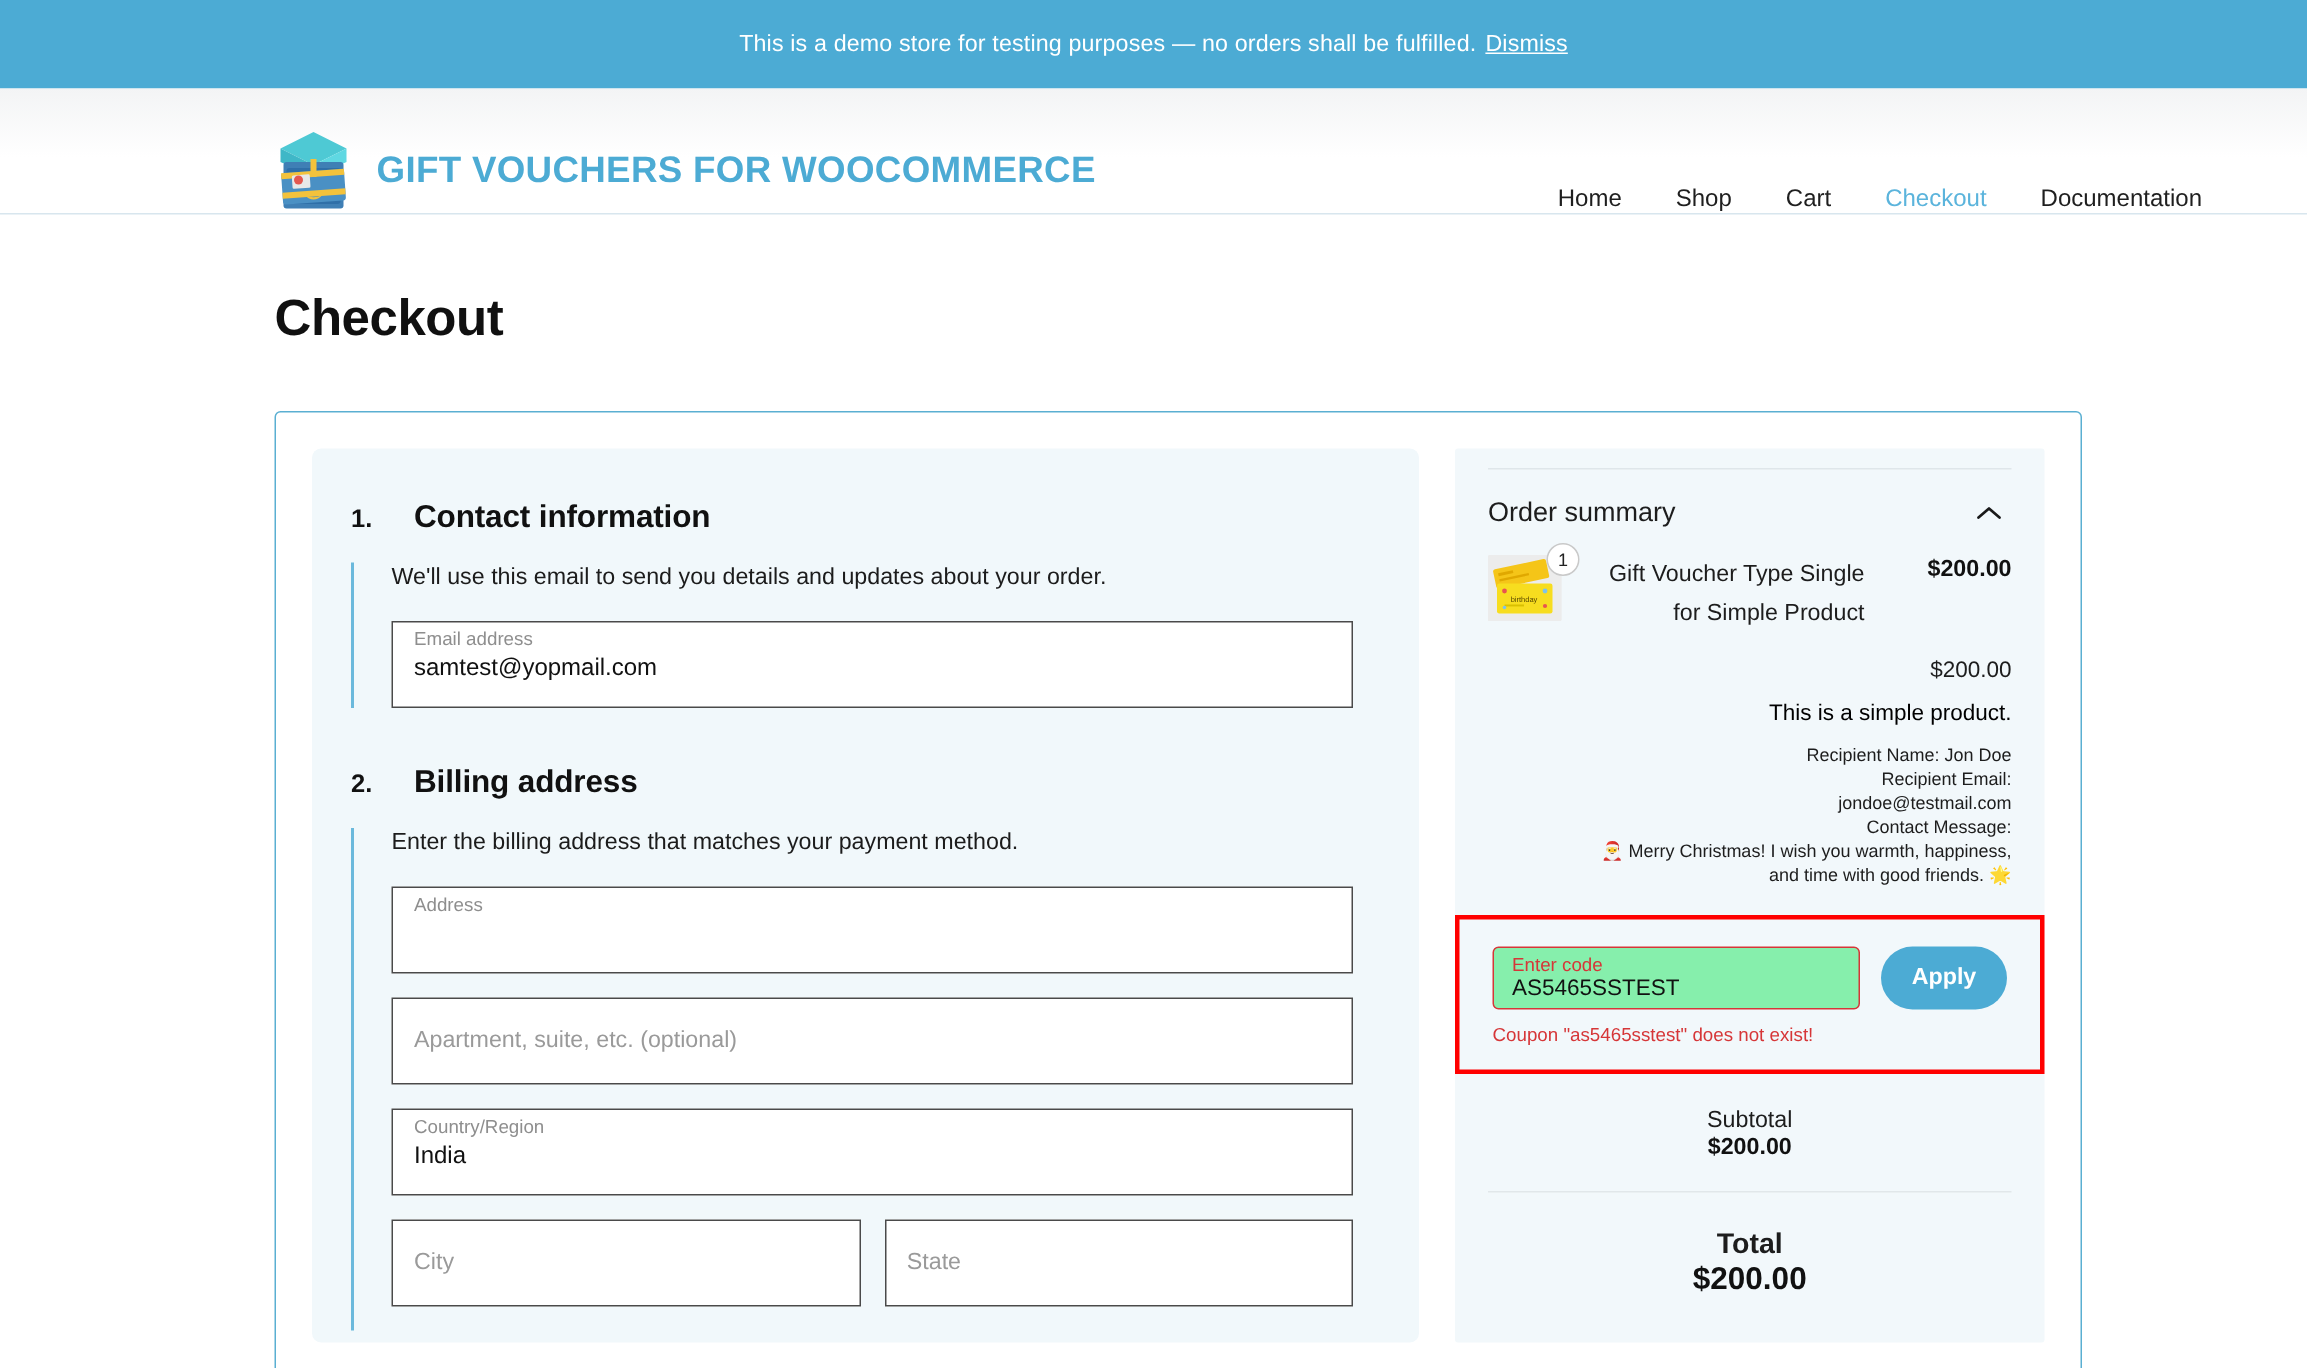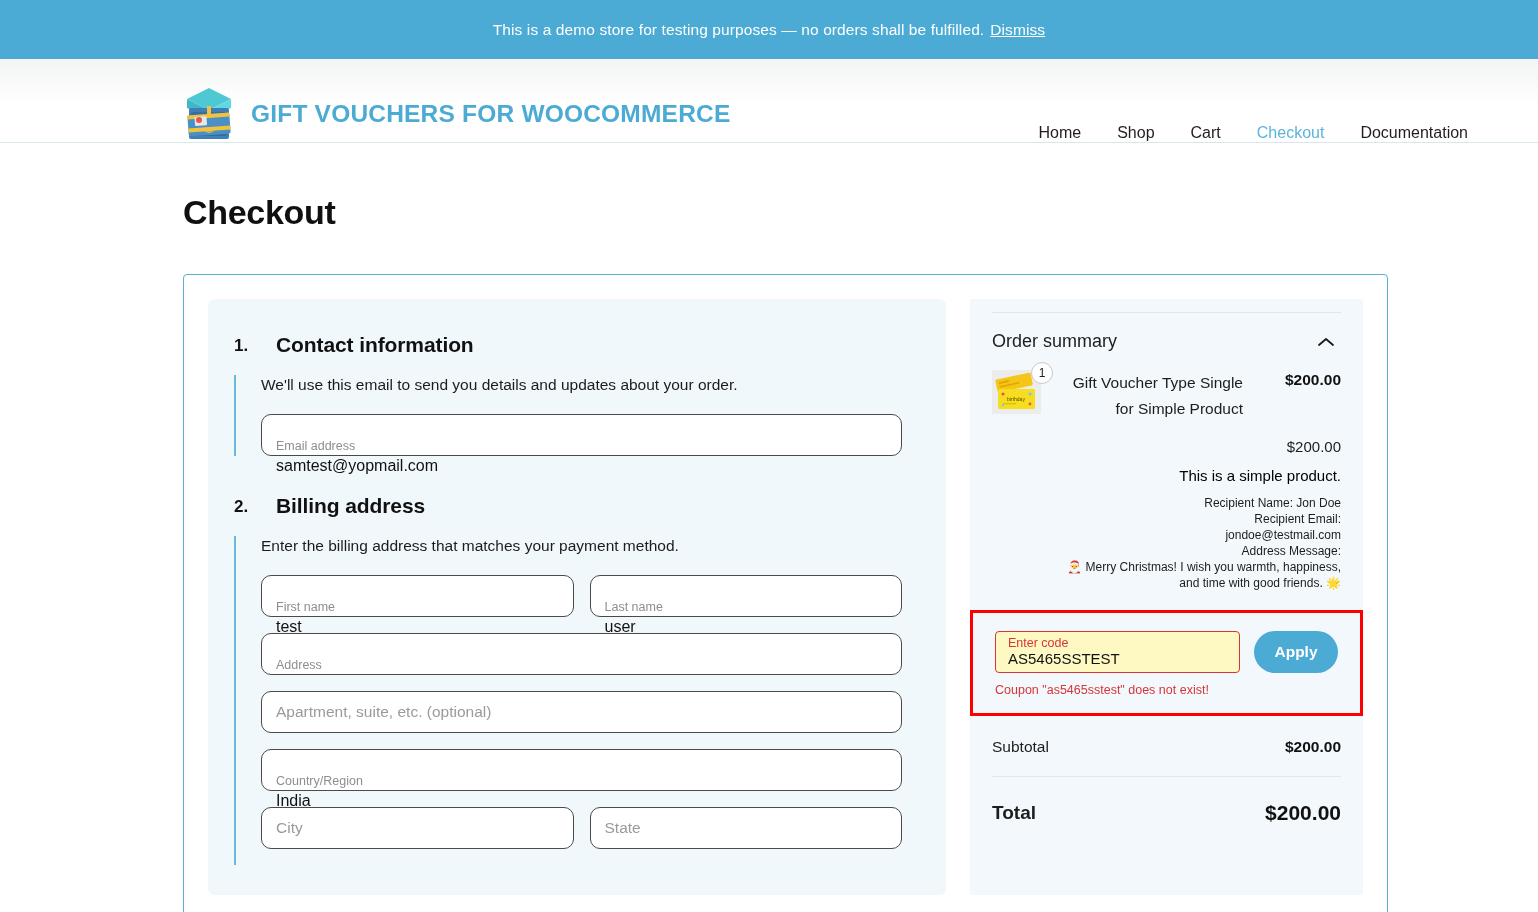--- a/index.html
+++ b/index.html
@@ -115,23 +115,23 @@
   .step-desc {
     font-size: 15.5px;
     color: #1c1c1c;
     margin-bottom: 20px;
   }
 
   .field {
     position: relative;
     background: #ffffff;
     border: 1px solid #4a4a4a;
-    border-radius: 10px;
-    height: 42px;
-    padding: 24px 14px 0 14px;
+    border-radius: 0;
+    height: 58px;
+    padding: 4px 14px 0 14px;
     margin-bottom: 16px;
   }
   .field.empty { display: flex; align-items: center; padding-top: 0; }
   .field-label {
     font-size: 12.5px;
     color: #8e8e8e;
     line-height: 1.2;
     display: block;
   }
   .field-value {
@@ -206,21 +206,21 @@
   .coupon-highlight {
     border: 3px solid #ff0000;
     margin: 18px -22px 0 -22px;
     padding: 18px 22px 16px 22px;
   }
   .coupon-row { display: flex; align-items: flex-start; gap: 14px; }
   .coupon-field {
     flex: 1 1 auto;
     border: 1px solid #d63638;
     border-radius: 4px;
-    background: #fef9c3;
+    background: #86efac;
     height: 42px;
     padding: 4px 12px 0 12px;
   }
   .coupon-label { font-size: 12.5px; color: #d63638; line-height: 1.15; display: block; }
   .coupon-value { font-size: 15px; color: #111; line-height: 1.25; display: block; }
   .apply-btn {
     flex: 0 0 auto;
     width: 84px; height: 42px;
     background: #4cabd4;
     color: #ffffff;
@@ -233,22 +233,23 @@
   }
   .coupon-error {
     font-size: 12.5px;
     color: #d63638;
     margin-top: 10px;
   }
 
   
   .totals { padding-top: 0; }
   .total-row {
-    display: flex; align-items: center; justify-content: space-between;
+    display: flex; align-items: center; 
     padding: 24px 0;
+    flex-direction: column;
   }
   .total-row.subtotal { border-bottom: 1px solid #e1e7ea; padding: 22px 0 20px 0; }
   .total-label { font-size: 15.5px; color: #1d1d1d; }
   .total-value { font-size: 15.5px; font-weight: bold; color: #111; }
   .total-row.grand .total-label { font-size: 19px; font-weight: bold; }
   .total-row.grand .total-value { font-size: 21px; font-weight: bold; }
 </style>
 </head>
 <body>
 
@@ -307,30 +308,20 @@
         </div>
       </div>
 
       <div class="step" style="margin-top:22px;">
         <div class="step-num">2.</div>
         <div class="step-body">
           <div class="step-title">Billing address</div>
           <div class="step-content">
             <div class="step-desc">Enter the billing address that matches your payment method.</div>
 
-            <div class="field-row">
-              <div class="field">
-                <span class="field-label">First name</span>
-                <span class="field-value">test</span>
-              </div>
-              <div class="field">
-                <span class="field-label">Last name</span>
-                <span class="field-value">user</span>
-              </div>
-            </div>
 
             <div class="field">
               <span class="field-label">Address</span>
             </div>
 
             <div class="field empty">
               <span class="field-placeholder">Apartment, suite, etc. (optional)</span>
             </div>
 
             <div class="field">
@@ -389,21 +380,21 @@
             <div class="item-topline">
               <div class="item-name">Gift Voucher Type Single for Simple Product</div>
               <div class="item-price">$200.00</div>
             </div>
             <div class="item-sub">$200.00</div>
             <div class="item-desc">This is a simple product.</div>
             <div class="item-meta">
               <span class="ln">Recipient Name: Jon Doe</span>
               <span class="ln">Recipient Email:</span>
               <span class="ln">jondoe@testmail.com</span>
-              <span class="ln">Address Message:</span>
+              <span class="ln">Contact Message:</span>
               <span class="ln">🎅 Merry Christmas! I wish you warmth, happiness, and time with good friends. 🌟</span>
             </div>
           </div>
         </div>
 
         <div class="coupon-highlight">
           <div class="coupon-row">
             <div class="coupon-field">
               <span class="coupon-label">Enter code</span>
               <span class="coupon-value">AS5465SSTEST</span>

